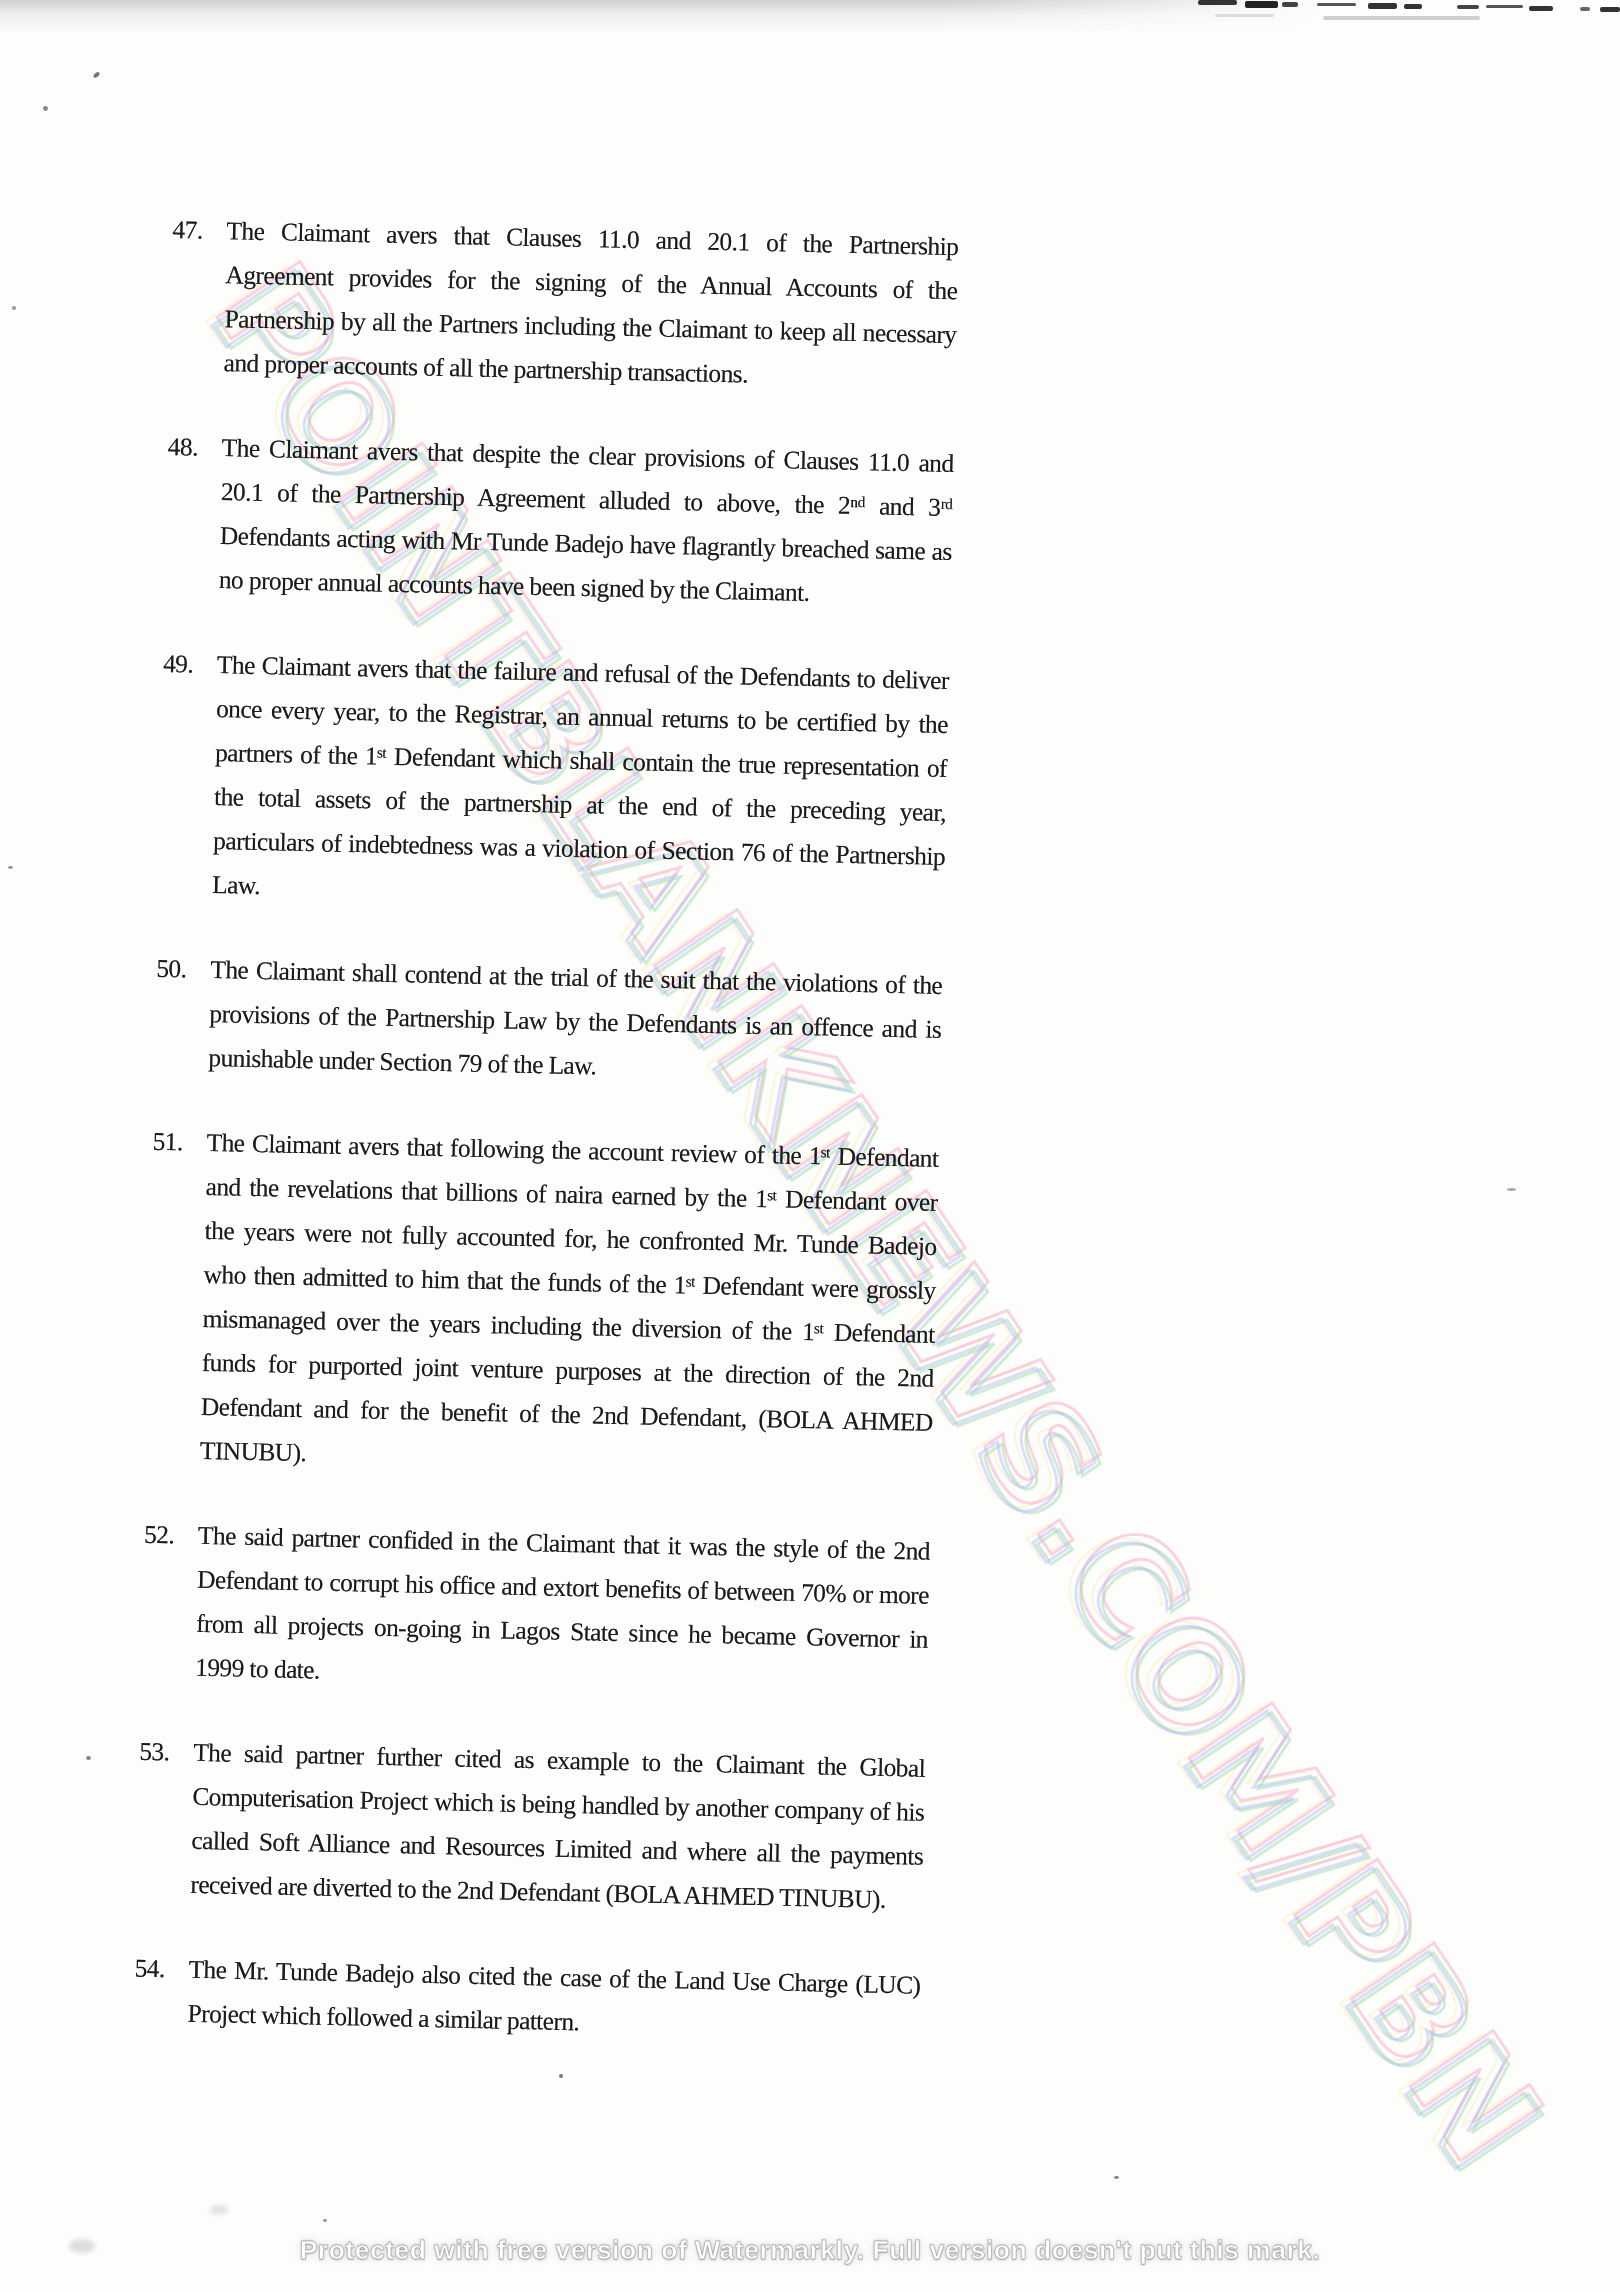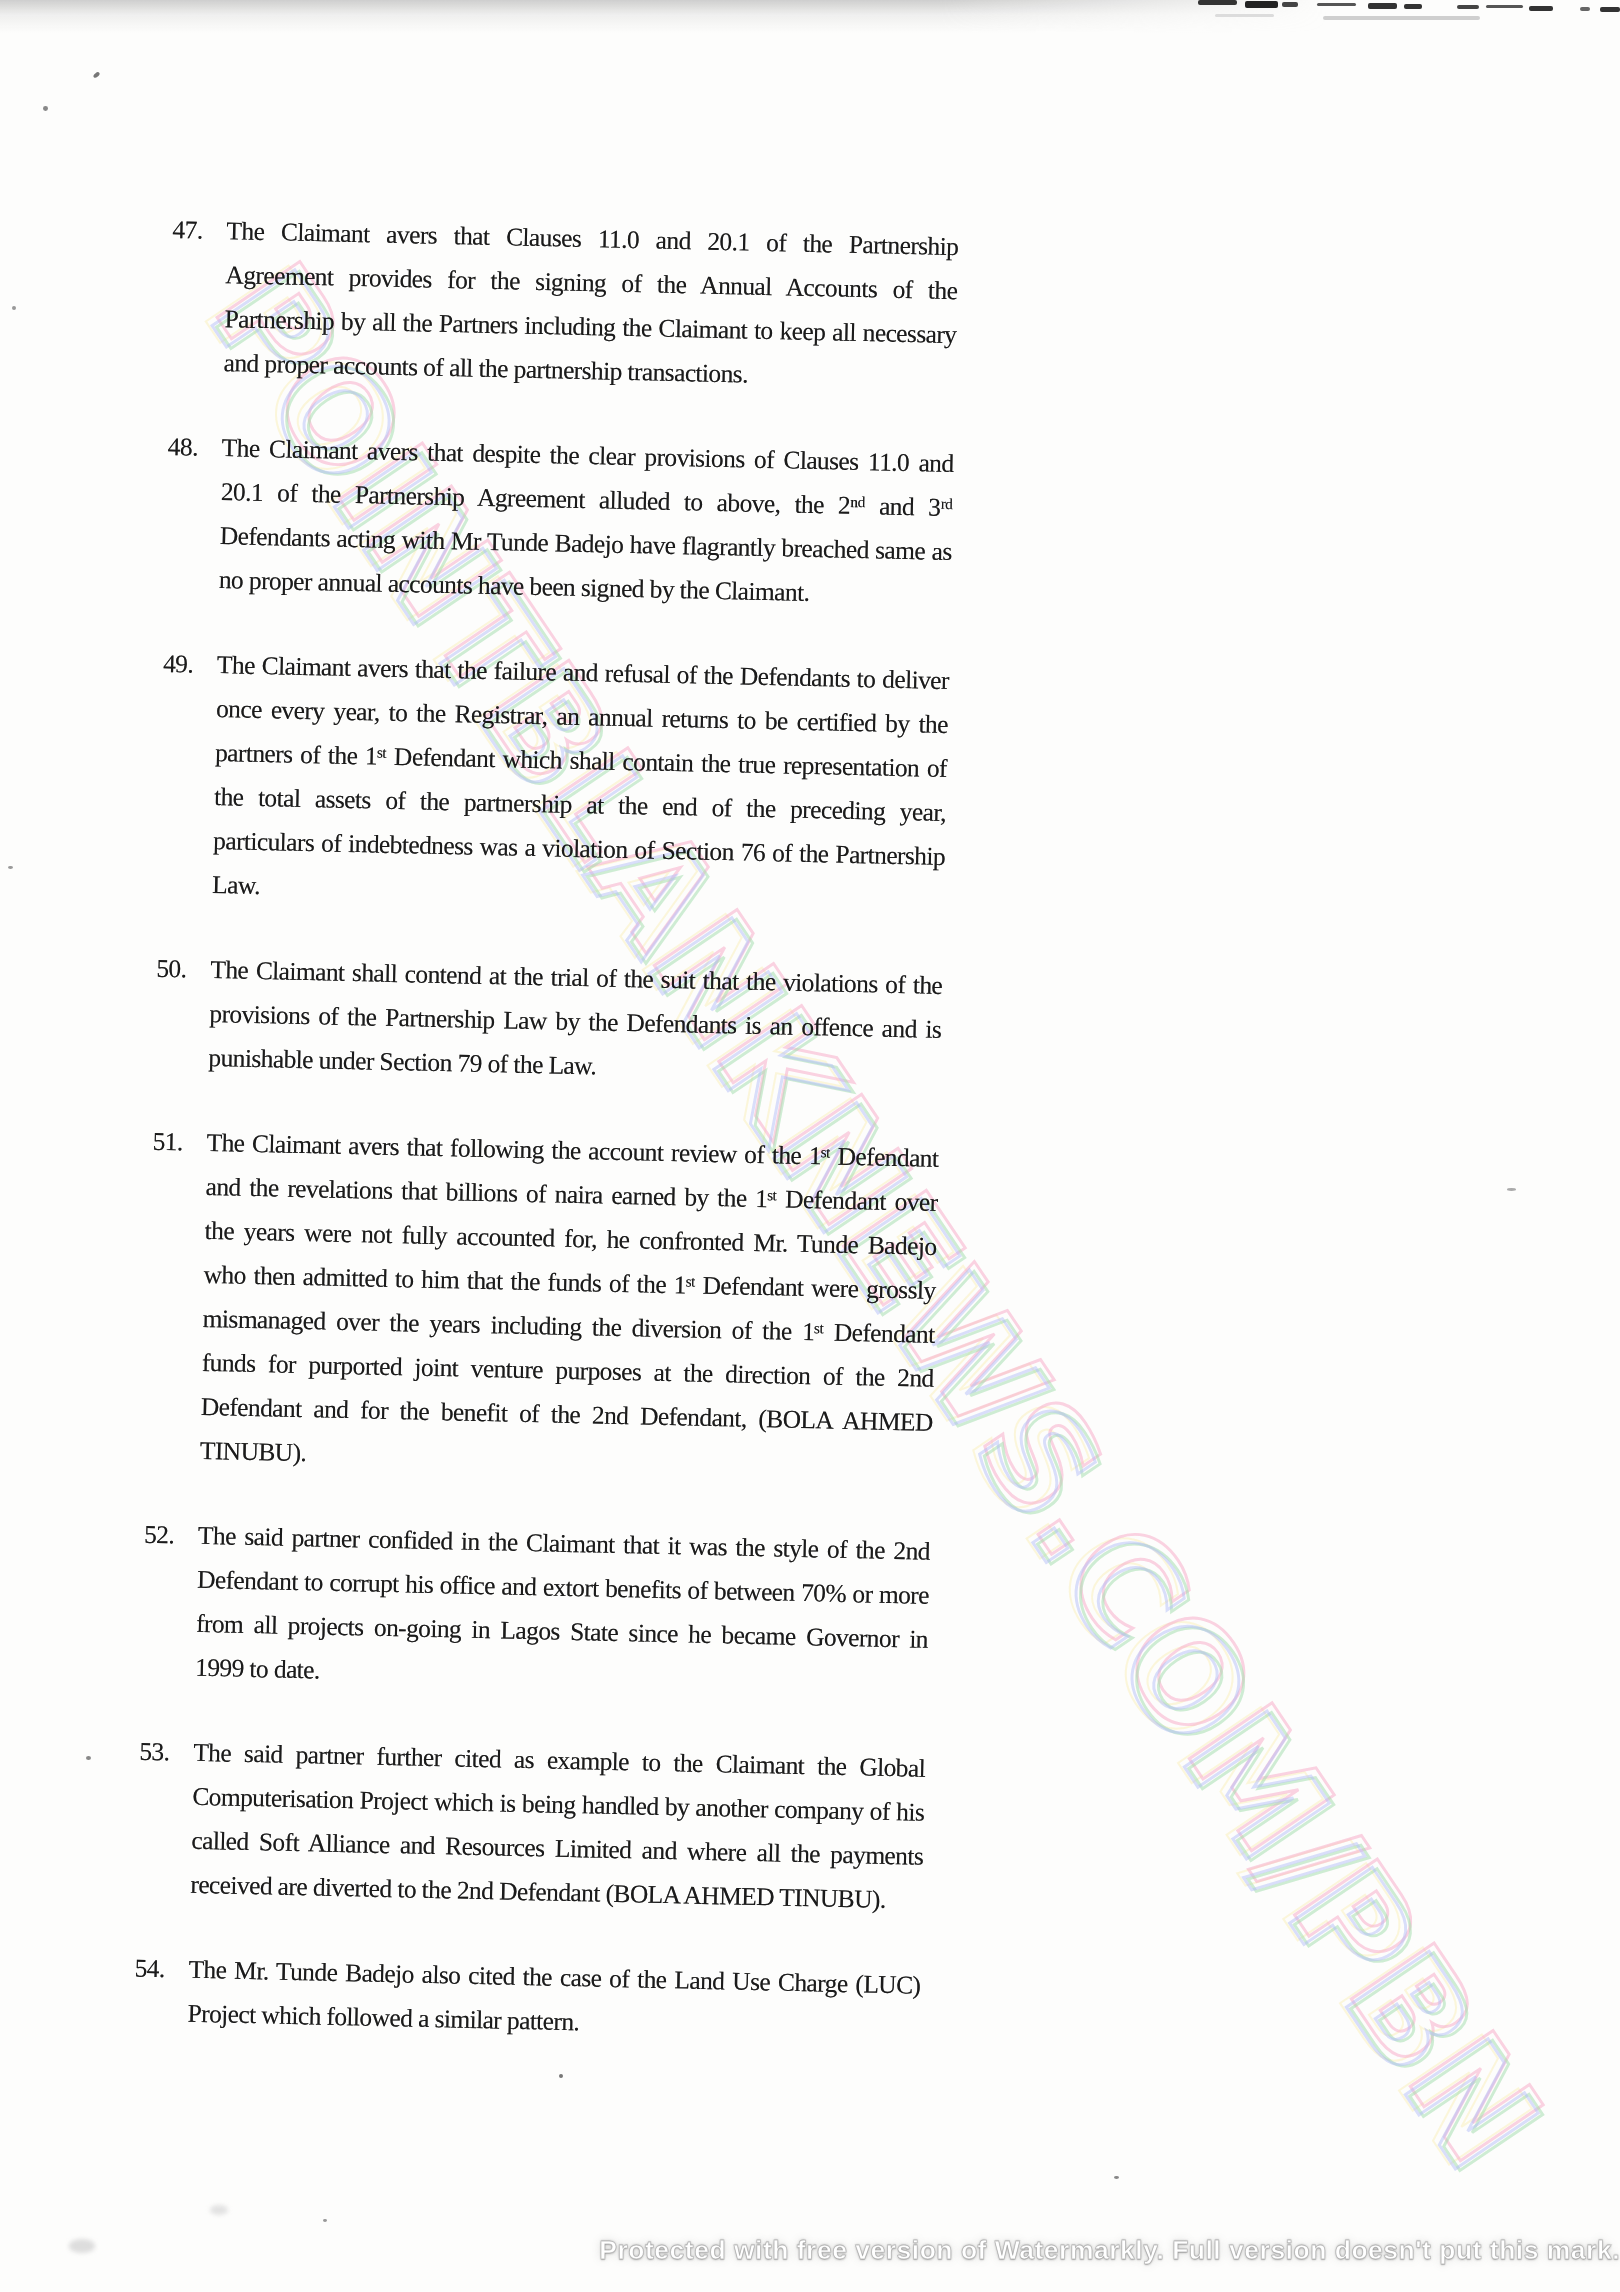--- a/index.html
+++ b/index.html
@@ -56,21 +56,21 @@
     color:transparent;
   }
   .wm-pink  {-webkit-text-stroke:2.9px rgba(248,163,196,.60); transform:translate(-3.9px,-2.9px);}
   .wm-green {-webkit-text-stroke:2.9px rgba(148,216,160,.55); transform:translate(3.9px,2.9px);}
   .wm-blue  {-webkit-text-stroke:2.9px rgba(163,178,250,.50); transform:translate(0px,5.9px);}
   .wm-yellow{-webkit-text-stroke:2px rgba(250,232,150,.40); transform:translate(-6.9px,8.8px);}
 
   
   .footer-mark{
     position:absolute;left:0;right:0;top:2233px;
-    text-align:right;
+    text-align:center;
     font-family:"Liberation Sans",sans-serif;
     font-weight:600;font-size:26.5px;line-height:35px;
     letter-spacing:0.5px;
     color:#ffffff;
     -webkit-text-stroke:0.8px rgba(128,128,128,.45);
     text-shadow:0 1px 2px rgba(120,120,120,.55),
                 0 -1px 2px rgba(140,140,140,.35),
                 0 0 8.8px rgba(130,130,130,.30);
     z-index:4;
   }

